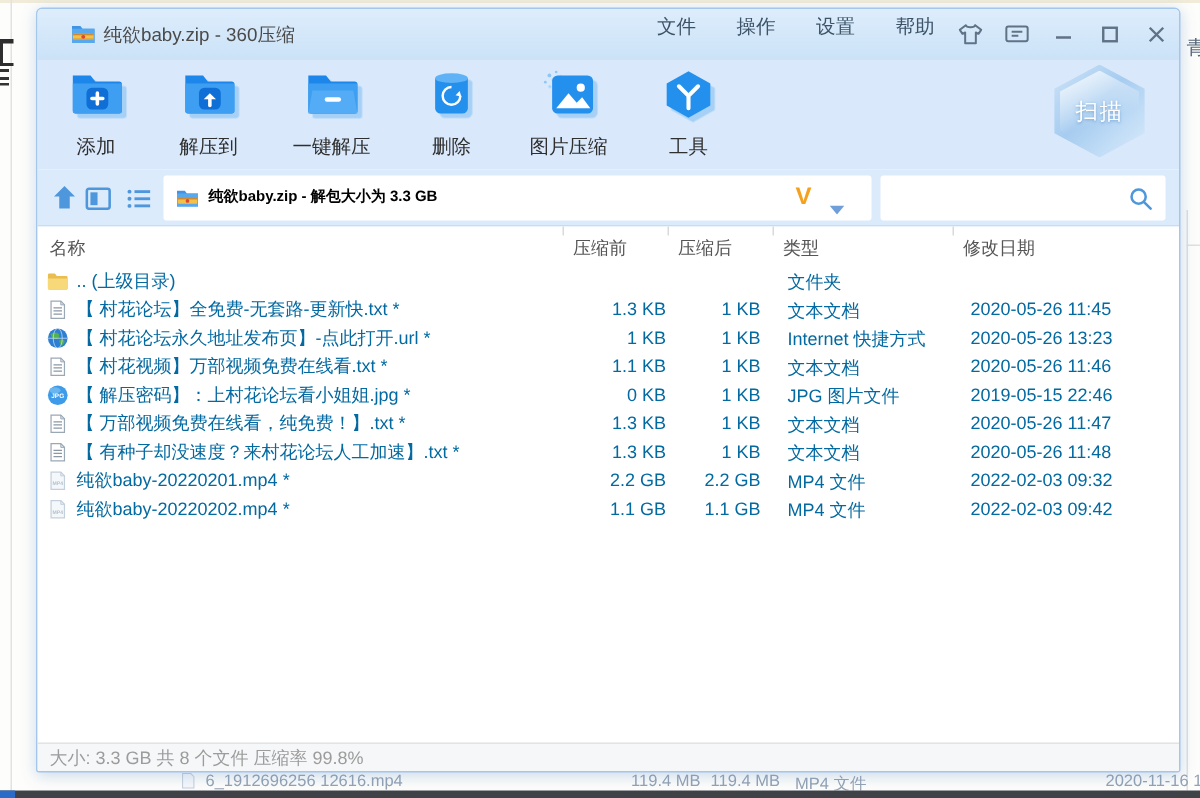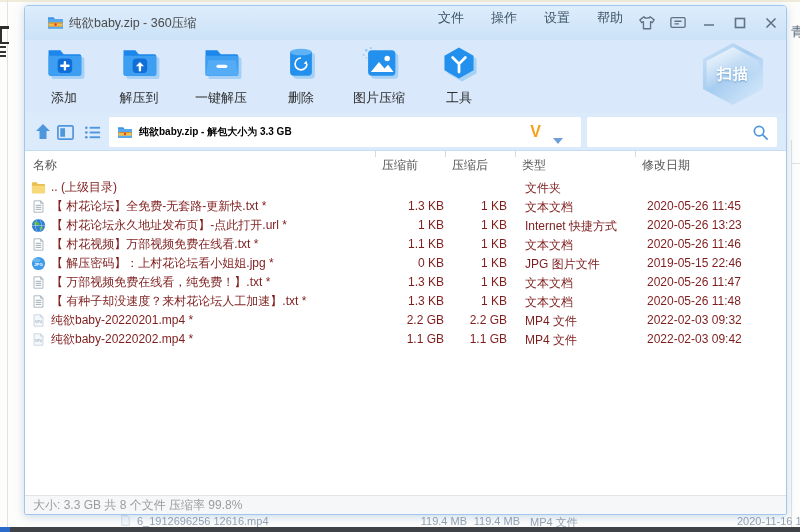--- a/index.html
+++ b/index.html
@@ -55,21 +55,21 @@
   .tb-icn{display:block;height:44px;}
   .tb-icn svg{filter:drop-shadow(3px 3px 0 rgba(160,205,245,.9));}
   .tb-label{font-size:13px;color:#2f2f2f;margin-top:1px;}
   .scan-badge{position:absolute;left:676px;top:3px;width:64px;height:62px;
               clip-path:polygon(50% 0%,97% 26%,97% 74%,50% 100%,3% 74%,3% 26%);
               background:linear-gradient(135deg,#cfe4f8 0%,#a6ccf0 45%,#dcedfc 100%);
               display:flex;align-items:center;justify-content:center;}
   .scan-badge::before{content:"";position:absolute;inset:4px;
               clip-path:polygon(50% 0%,97% 26%,97% 74%,50% 100%,3% 74%,3% 26%);
               background:linear-gradient(160deg,rgba(255,255,255,.85),rgba(255,255,255,0) 60%);}
-  .scan-label{position:relative;font-size:15px;font-weight:bold;color:#fff;
+  .scan-label{position:relative;font-size:15px;font-weight:normal;color:#fff;
               text-shadow:0 1px 2px rgba(70,125,185,.6);letter-spacing:1px;}
 
   
   .addressrow{position:absolute;left:0;top:107px;width:100%;height:38px;background:#dcebfb;
               border-bottom:1px solid #c6dcf2;box-sizing:border-box;}
   .nav-icn{position:absolute;top:9px;}
   .nav-up{left:8px;}  .nav-preview{left:31px;top:10px;} .nav-list{left:58px;top:10px;}
   .address-box{position:absolute;left:84px;top:4px;width:472px;height:30px;background:#fff;
                border-radius:2px;}
   .ab-zip{position:absolute;left:8px;top:8px;}
@@ -84,21 +84,21 @@
 
   
   .table-header{position:absolute;left:0;top:145px;width:100%;height:27px;background:#fff;
                 font-size:12px;color:#555;}
   .hc{position:absolute;top:6px;white-space:nowrap;}
   .hc0{left:8px;} .hc1{left:357px;} .hc2{left:427px;} .hc3{left:497px;} .hc4{left:617px;}
   .htick{position:absolute;top:0;width:1px;height:6px;background:#d9d9d9;}
 
   
   .file-list{position:absolute;left:0;top:172px;width:100%;height:317px;background:#fff;}
-  .frow{position:relative;height:19px;font-size:12px;color:#7f1d1d;}
+  .frow{position:relative;height:19px;font-size:12px;color:#0369a1;}
   .c-name{position:absolute;left:5px;top:0;height:19px;display:flex;align-items:center;gap:5px;white-space:nowrap;}
   .c-name .icn{width:16px;height:16px;display:flex;align-items:center;justify-content:center;}
   .c-before{position:absolute;left:330px;top:2px;width:89px;text-align:right;}
   .c-after{position:absolute;left:420px;top:2px;width:62px;text-align:right;}
   .c-type{position:absolute;left:500px;top:2px;white-space:nowrap;}
   .c-date{position:absolute;left:622px;top:2px;white-space:nowrap;}
 
   
   .statusbar{position:absolute;left:0;top:489px;width:100%;height:20px;background:#f6f7f8;
              border-top:1px solid #e3e3e3;box-sizing:border-box;}

